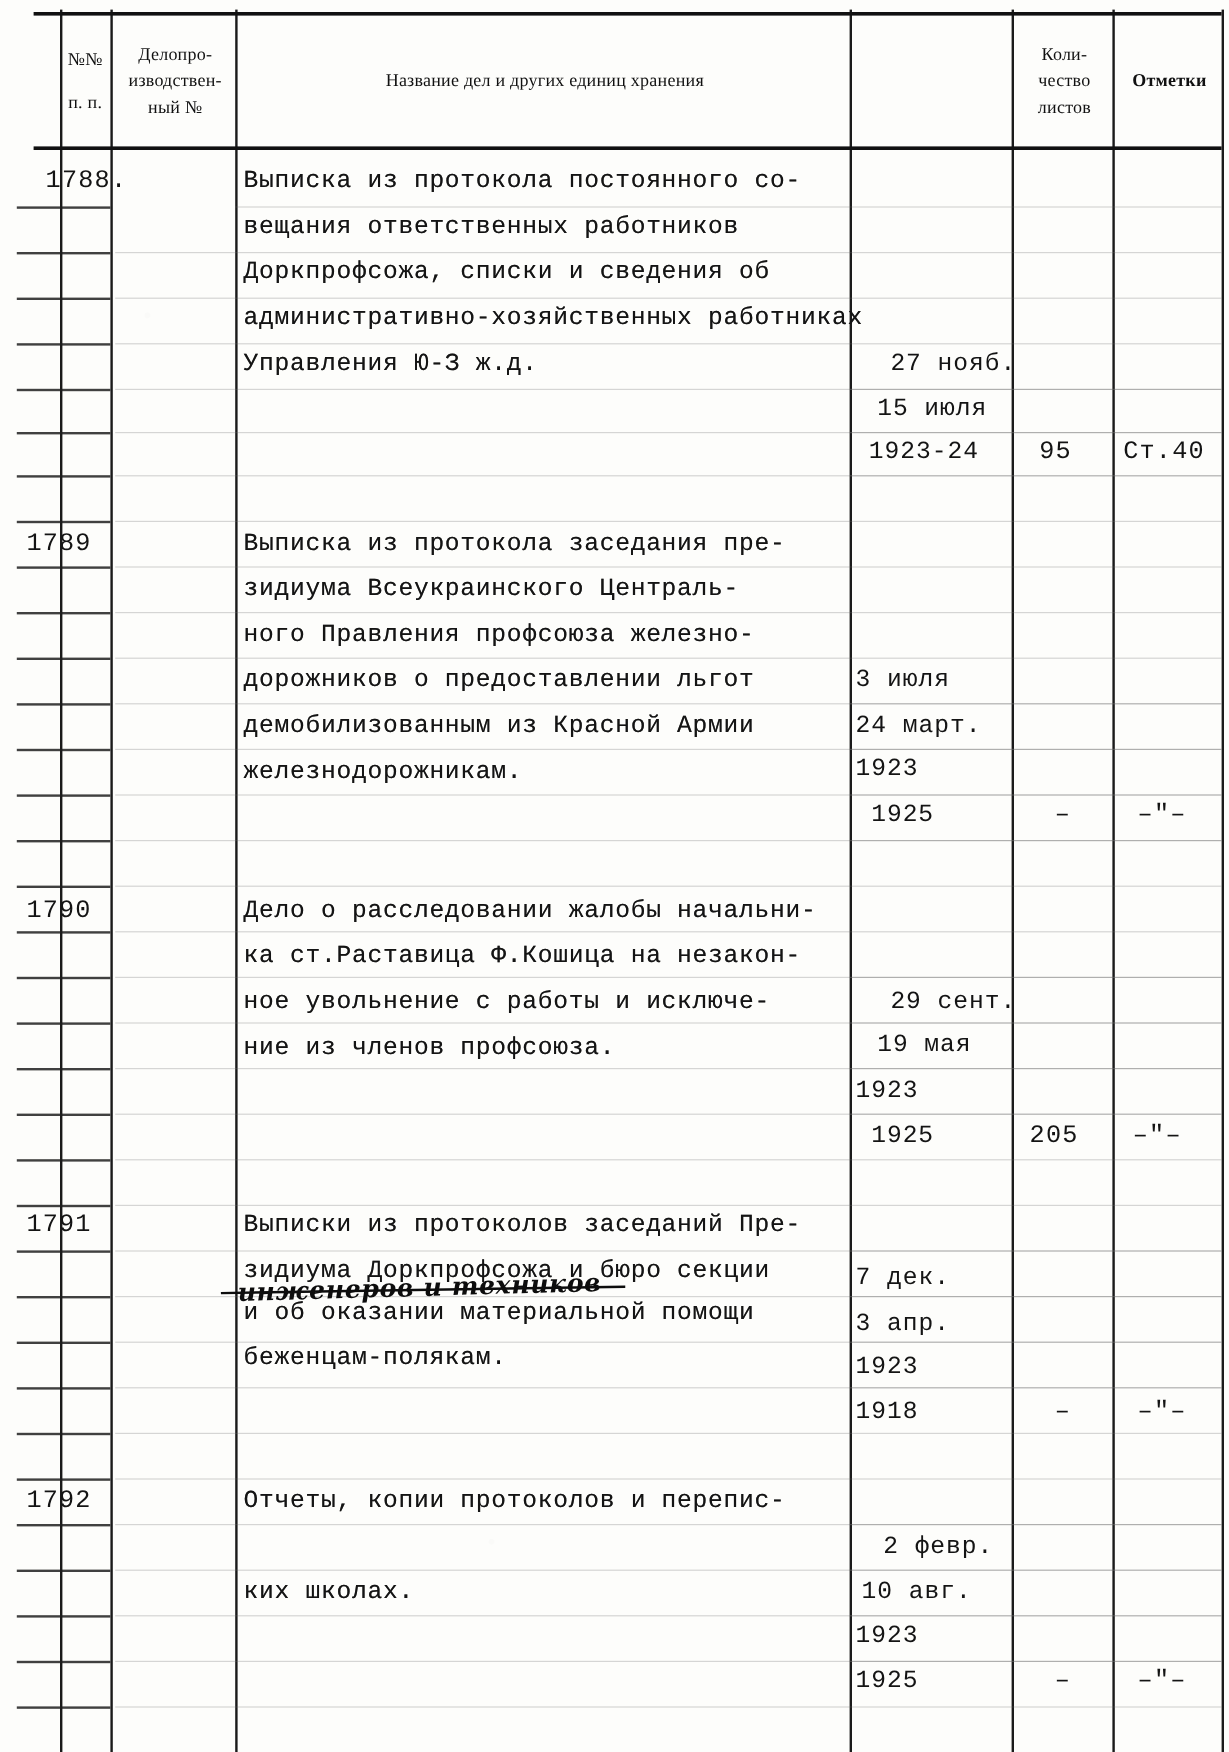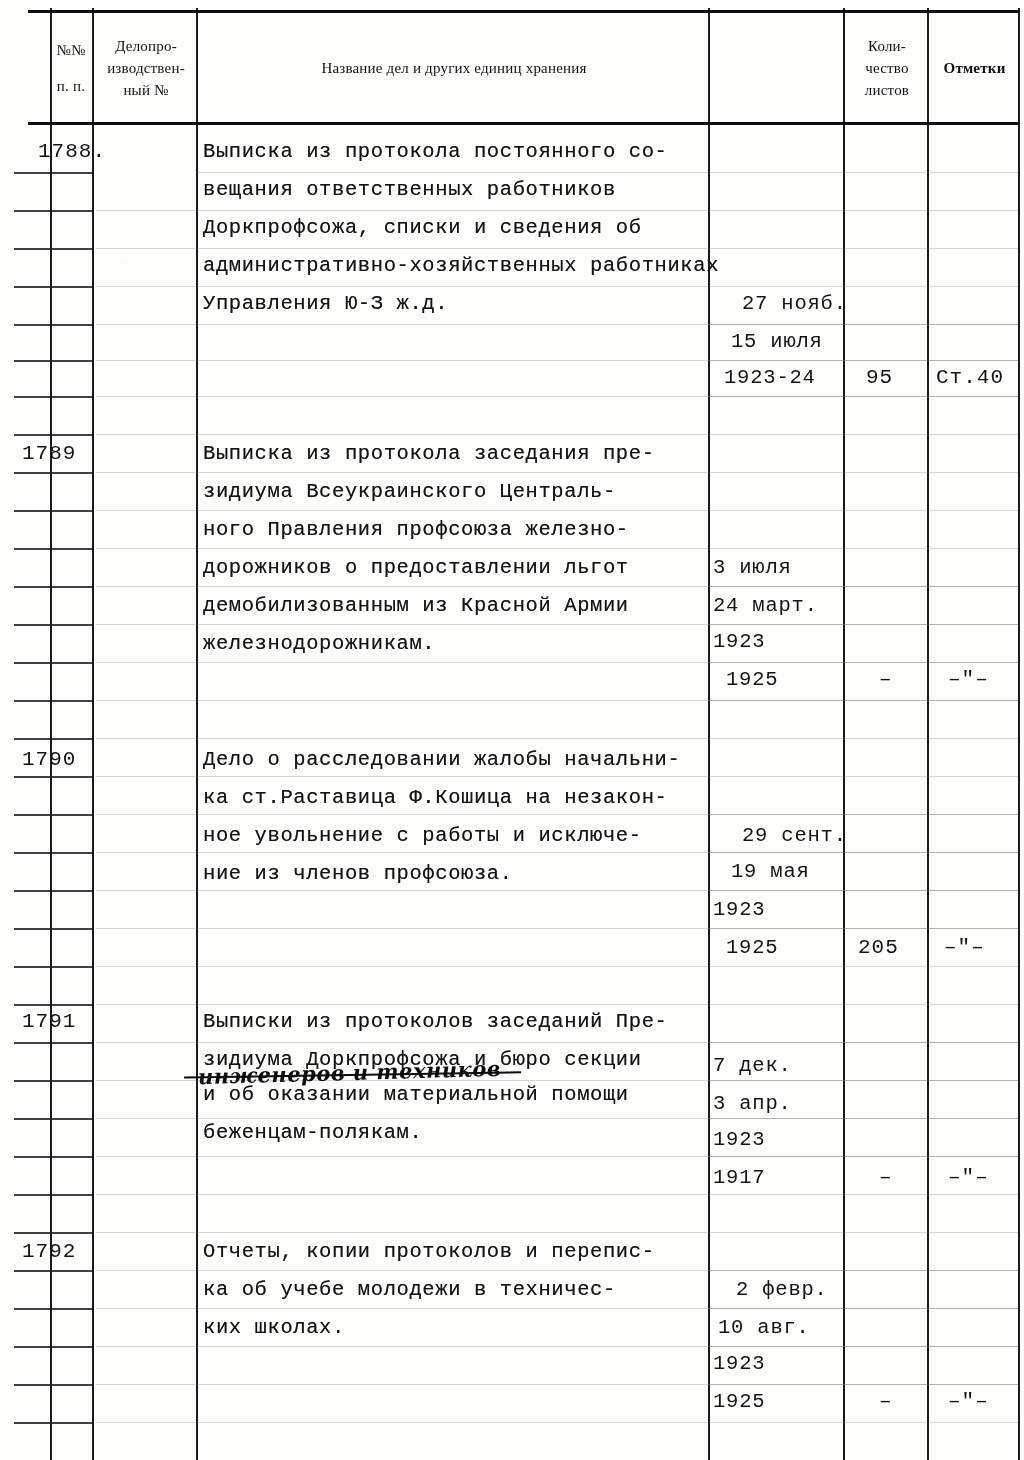--- a/index.html
+++ b/index.html
@@ -276,27 +276,26 @@
   <div class="typed" style="left:203px;top:1048px;">зидиума Доркпрофсожа и бюро секции</div>
   <div class="hand" style="left:198px;top:1060px;">
     <span>инженеров и техников</span>
     <span class="strike"></span>
   </div>
   <div class="typed" style="left:203px;top:1083px;">и об оказании материальной помощи</div>
   <div class="typed" style="left:203px;top:1121px;">беженцам-полякам.</div>
   <div class="datecell" style="left:713px;top:1054px;">7 дек.</div>
   <div class="datecell" style="left:713px;top:1092px;">3 апр.</div>
   <div class="datecell" style="left:713px;top:1128px;">1923</div>
-  <div class="datecell" style="left:713px;top:1166px;">1917</div>
+  <div class="datecell" style="left:713px;top:1166px;">1918</div>
   <div class="cnt" style="left:879px;top:1166px;">–</div>
   <div class="mark" style="left:948px;top:1166px;">–"–</div>
 
   <div class="num" style="left:22px;top:1240px;">1792</div>
   <div class="typed" style="left:203px;top:1240px;">Отчеты, копии протоколов и перепис-</div>
-  <div class="typed" style="left:203px;top:1278px;">ка об учебе молодежи в техничес-</div>
   <div class="typed" style="left:203px;top:1316px;">ких школах.</div>
   <div class="datecell" style="left:736px;top:1278px;">2 февр.</div>
   <div class="datecell" style="left:718px;top:1316px;">10 авг.</div>
   <div class="datecell" style="left:713px;top:1352px;">1923</div>
   <div class="datecell" style="left:713px;top:1390px;">1925</div>
   <div class="cnt" style="left:879px;top:1390px;">–</div>
   <div class="mark" style="left:948px;top:1390px;">–"–</div>
 
   <div class="grain"></div>
 </div>

